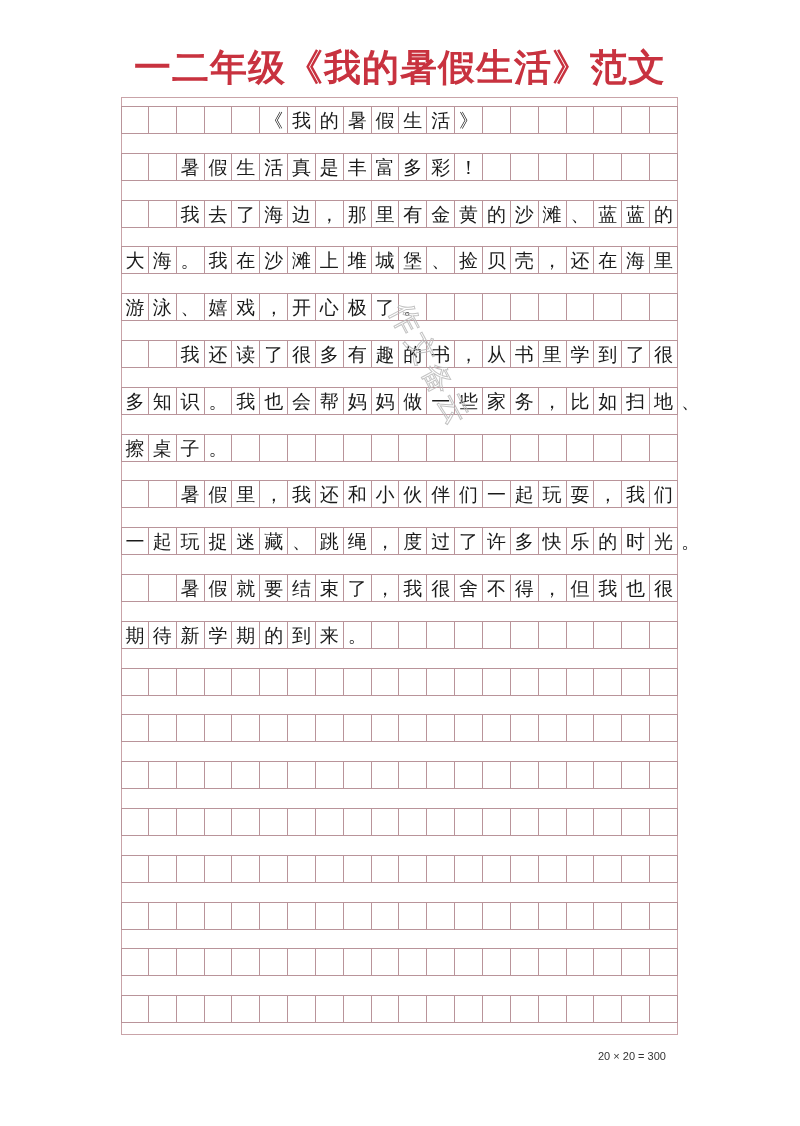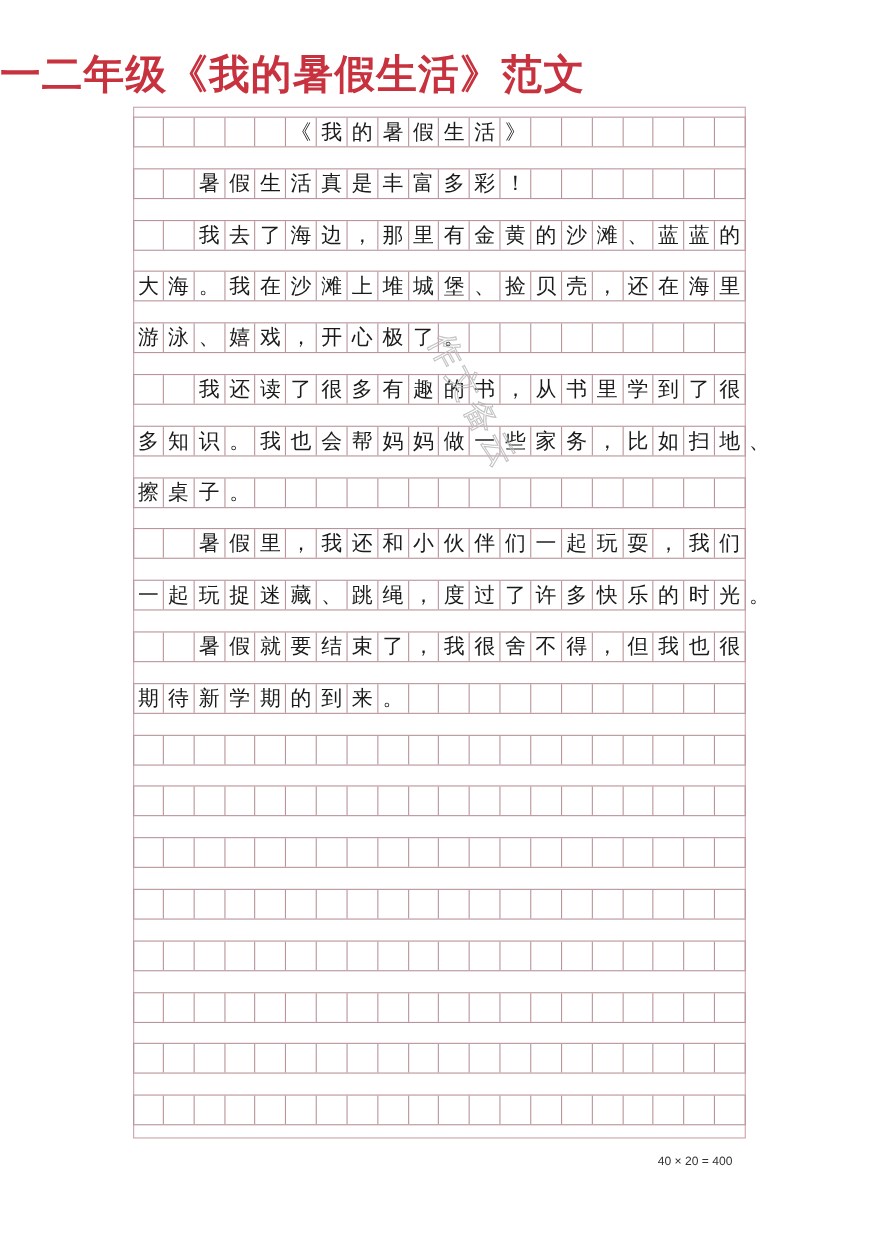--- a/index.html
+++ b/index.html
@@ -1,19 +1,19 @@
 <!DOCTYPE html>
 <html><head>
 <meta charset="utf-8">
 <style>
   html, body { margin: 0; padding: 0; background: #ffffff; }
   body { width: 800px; height: 1126px; position: relative; overflow: hidden;
          font-family: "DejaVu Sans", "Liberation Sans", sans-serif; }
   .page-title {
-    position: absolute; left: 0; top: 44px; width: 800px; text-align: left;
+    position: absolute; left: 0; top: 44px; width: 800px; text-align: center;
     font-size: 37px; font-weight: bold; letter-spacing: 1px;
     color: #c8323f; line-height: 48px;
   }
   .sheet {
     position: absolute; left: 121px; top: 97px; width: 557px; height: 938px;
     border: 1px solid #c9a3a8; box-sizing: border-box;
   }
   .grid-row {
     position: absolute; left: -1px; width: 557px; height: 28px;
     display: flex; border-top: 1px solid #b9949a; border-bottom: 1px solid #b9949a;
@@ -504,13 +504,13 @@
       <div class="cell"></div>
       <div class="cell"></div>
       <div class="cell"></div>
       <div class="cell"></div>
       <span class="overflow"></span>
     </div>
   </div>
 
 <div class="watermark">作文备云</div>
 
-<div class="footer">40 × 20 = 400</div>
+<div class="footer">20 × 20 = 300</div>
 
 </body></html>

